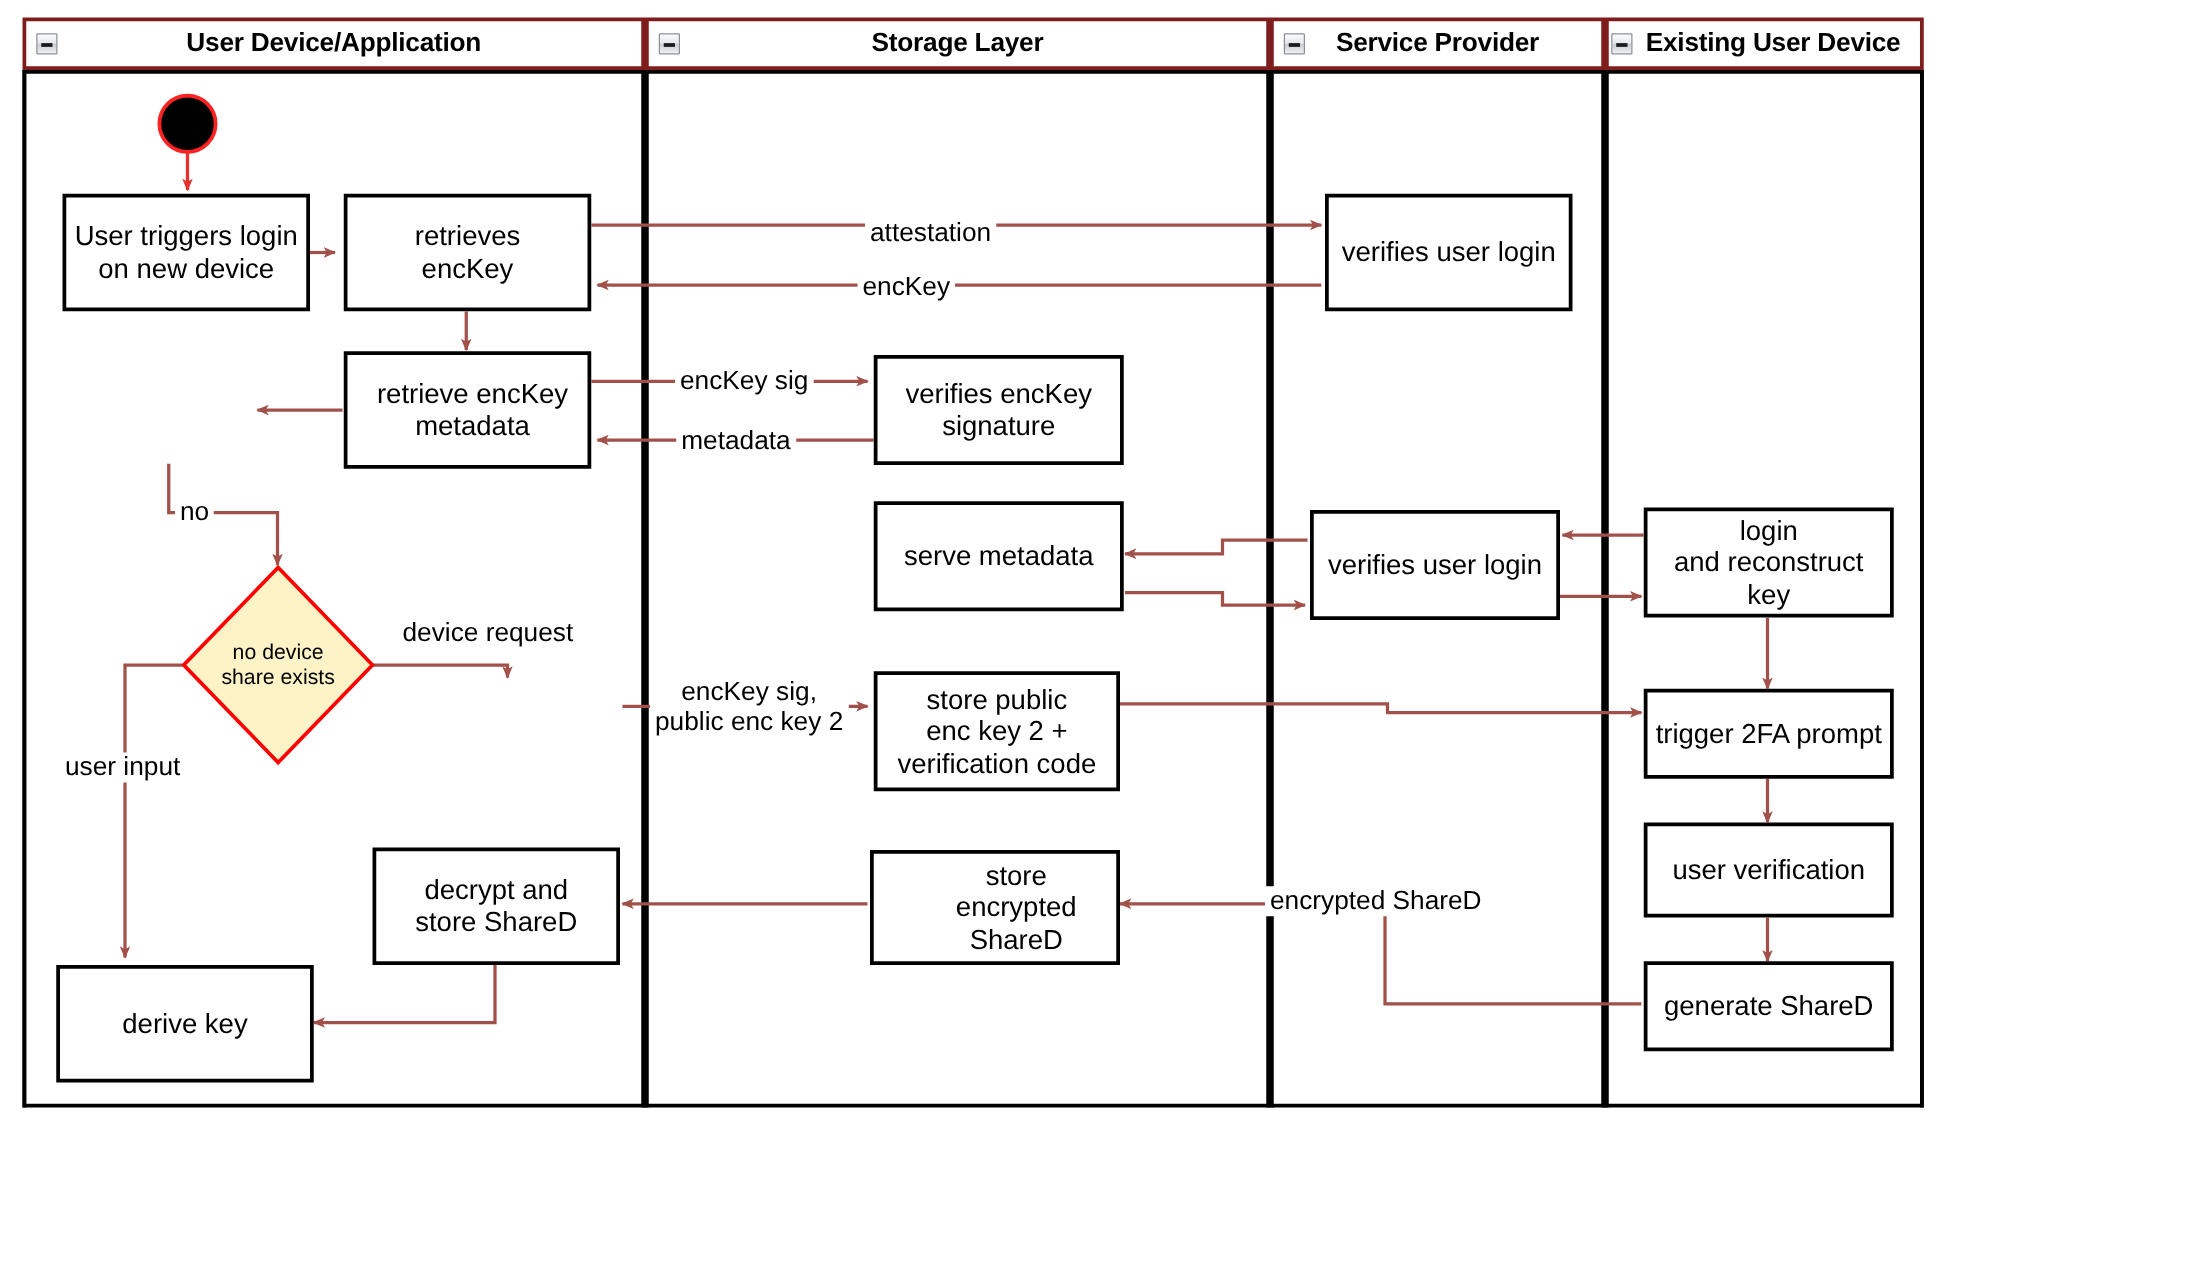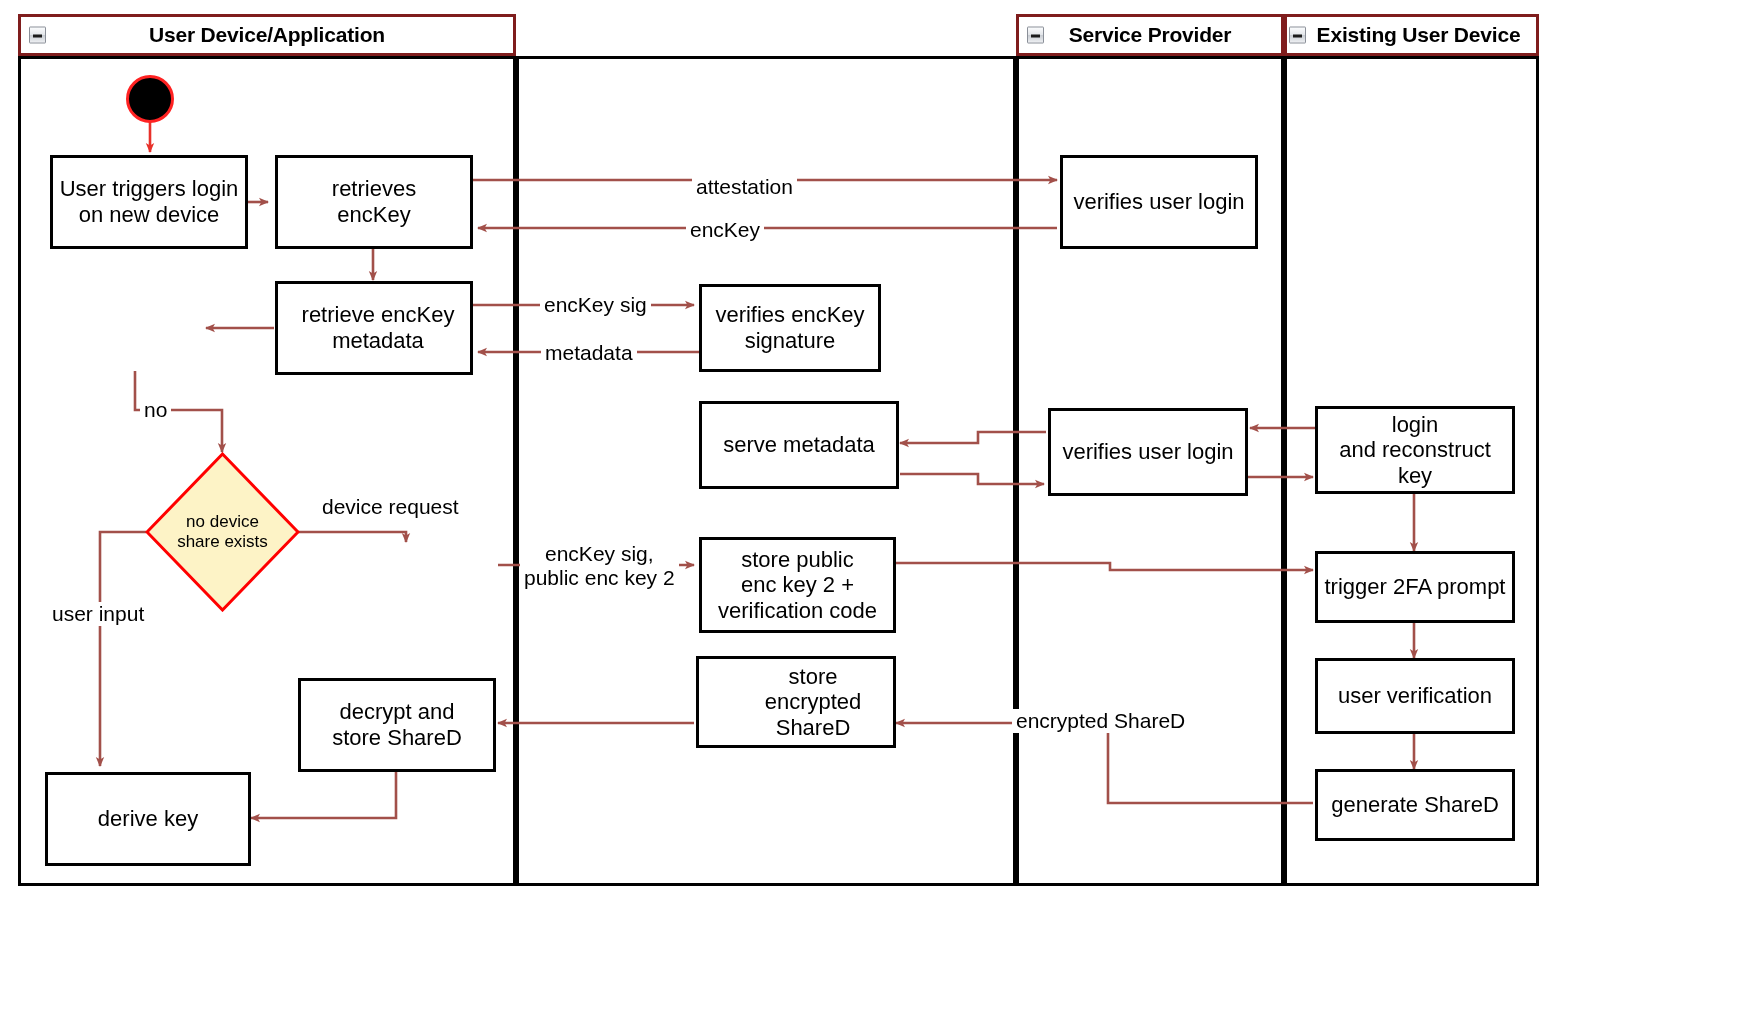--- a/index.html
+++ b/index.html
@@ -131,20 +131,24 @@
   }
 </style>
 </head>
 <body>
 
 <div id="canvas">
 
   <div class="lane-header" style="left:18px; top:14px; width:498px; height:42px;">
     <span class="collapse-icon"></span>
     <span class="lane-title">User Device/Application</span>
+  </div>
+  <div class="lane-header" style="left:516px; top:14px; width:500px; height:42px;">
+    <span class="collapse-icon"></span>
+    <span class="lane-title">Storage Layer</span>
   </div>
   <div class="lane-header" style="left:1016px; top:14px; width:268px; height:42px;">
     <span class="collapse-icon"></span>
     <span class="lane-title">Service Provider</span>
   </div>
   <div class="lane-header" style="left:1284px; top:14px; width:255px; height:42px;">
     <span class="collapse-icon" style="left:2px;"></span>
     <span class="lane-title" style="margin-left:14px;">Existing User Device</span>
   </div>
 
@@ -232,30 +236,30 @@
     <div class="diamond-label" style="font-size:17px;">no device
 share exists</div>
   </div>
 
 
   <div class="node" style="left:298px; top:678px; width:198px; height:94px;">decrypt and
 store ShareD</div>
 
   <div class="node" style="left:45px; top:772px; width:206px; height:94px;">derive key</div>
 
-  <div class="node" style="left:699px; top:284px; width:182px; height:88px;">verifies encKey
+  <div class="node" style="left:699px; top:284px; width:200px; height:88px;">verifies encKey
 signature</div>
 
   <div class="node" style="left:699px; top:401px; width:200px; height:88px;">serve metadata</div>
 
   <div class="node" style="left:699px; top:537px; width:197px; height:96px;">store public
 enc key 2 +
 verification code</div>
 
-  <div class="node" style="left:696px; top:656px; width:200px; height:92px;padding-left:40px;">store encrypted
+  <div class="node" style="left:696px; top:680px; width:200px; height:92px;padding-left:40px;">store encrypted
 ShareD</div>
 
   <div class="node" style="left:1060px; top:155px; width:198px; height:94px;">verifies user login</div>
 
   <div class="node" style="left:1048px; top:408px; width:200px; height:88px;">verifies user login</div>
 
   <div class="node" style="left:1315px; top:406px; width:200px; height:88px;">login
 and reconstruct key</div>
 
   <div class="node" style="left:1315px; top:551px; width:200px; height:72px;">trigger 2FA prompt</div>

